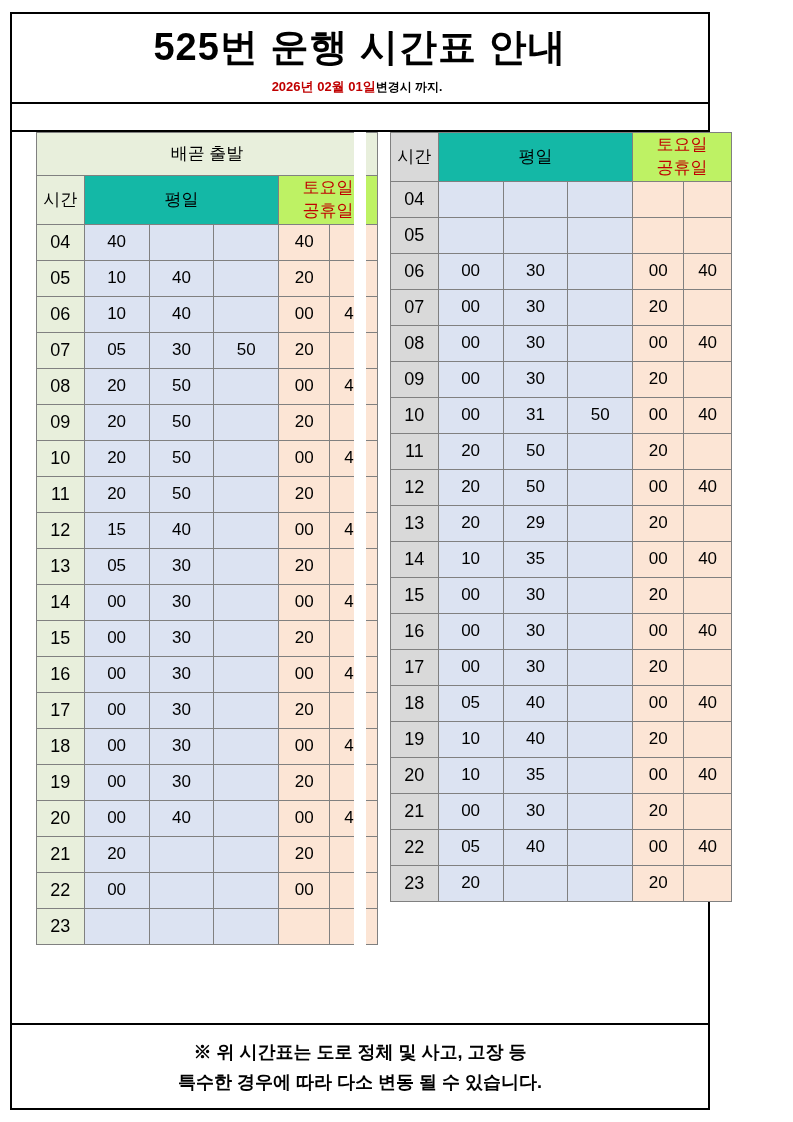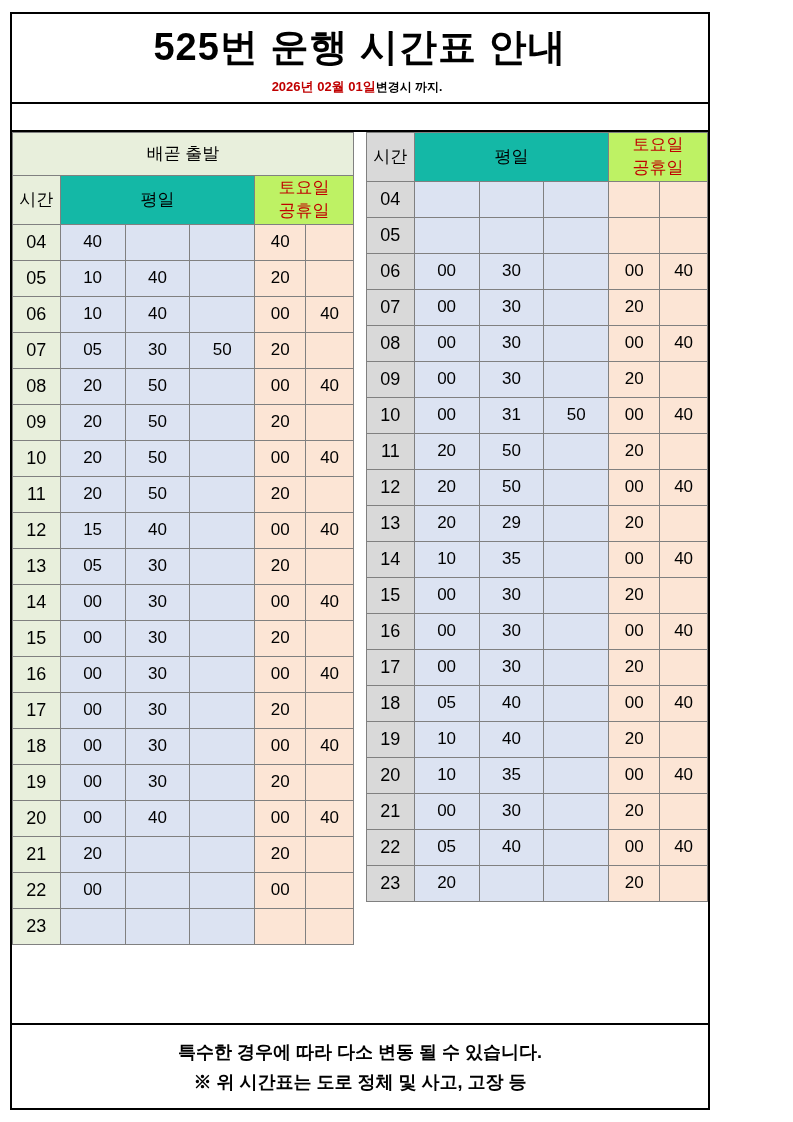--- a/index.html
+++ b/index.html
@@ -70,20 +70,21 @@
     flex-direction: column;
   }
   .gap-col {
     width: 12px;
     background: #ffffff;
   }
   table.sched {
     border-collapse: collapse;
     width: 100%;
     table-layout: fixed;
+    margin-left: 24px;
   }
   table.sched td, table.sched th {
     border: 1px solid #808080;
     height: 35px;
     text-align: center;
     vertical-align: middle;
     font-size: 17px;
     font-weight: normal;
     padding: 0;
   }
@@ -514,18 +515,18 @@
               <td class="we">20</td>
               <td class="we"></td>
             </tr>
           </tbody>
         </table>
       </div>
 
     </div>
 
     <div class="footer">
+      <div>※ 위 시간표는 도로 정체 및 사고, 고장 등</div>
       <div>특수한 경우에 따라 다소 변동 될 수 있습니다.</div>
-      <div>※ 위 시간표는 도로 정체 및 사고, 고장 등</div>
     </div>
 
   </div>
 </div>
 
 </body></html>

